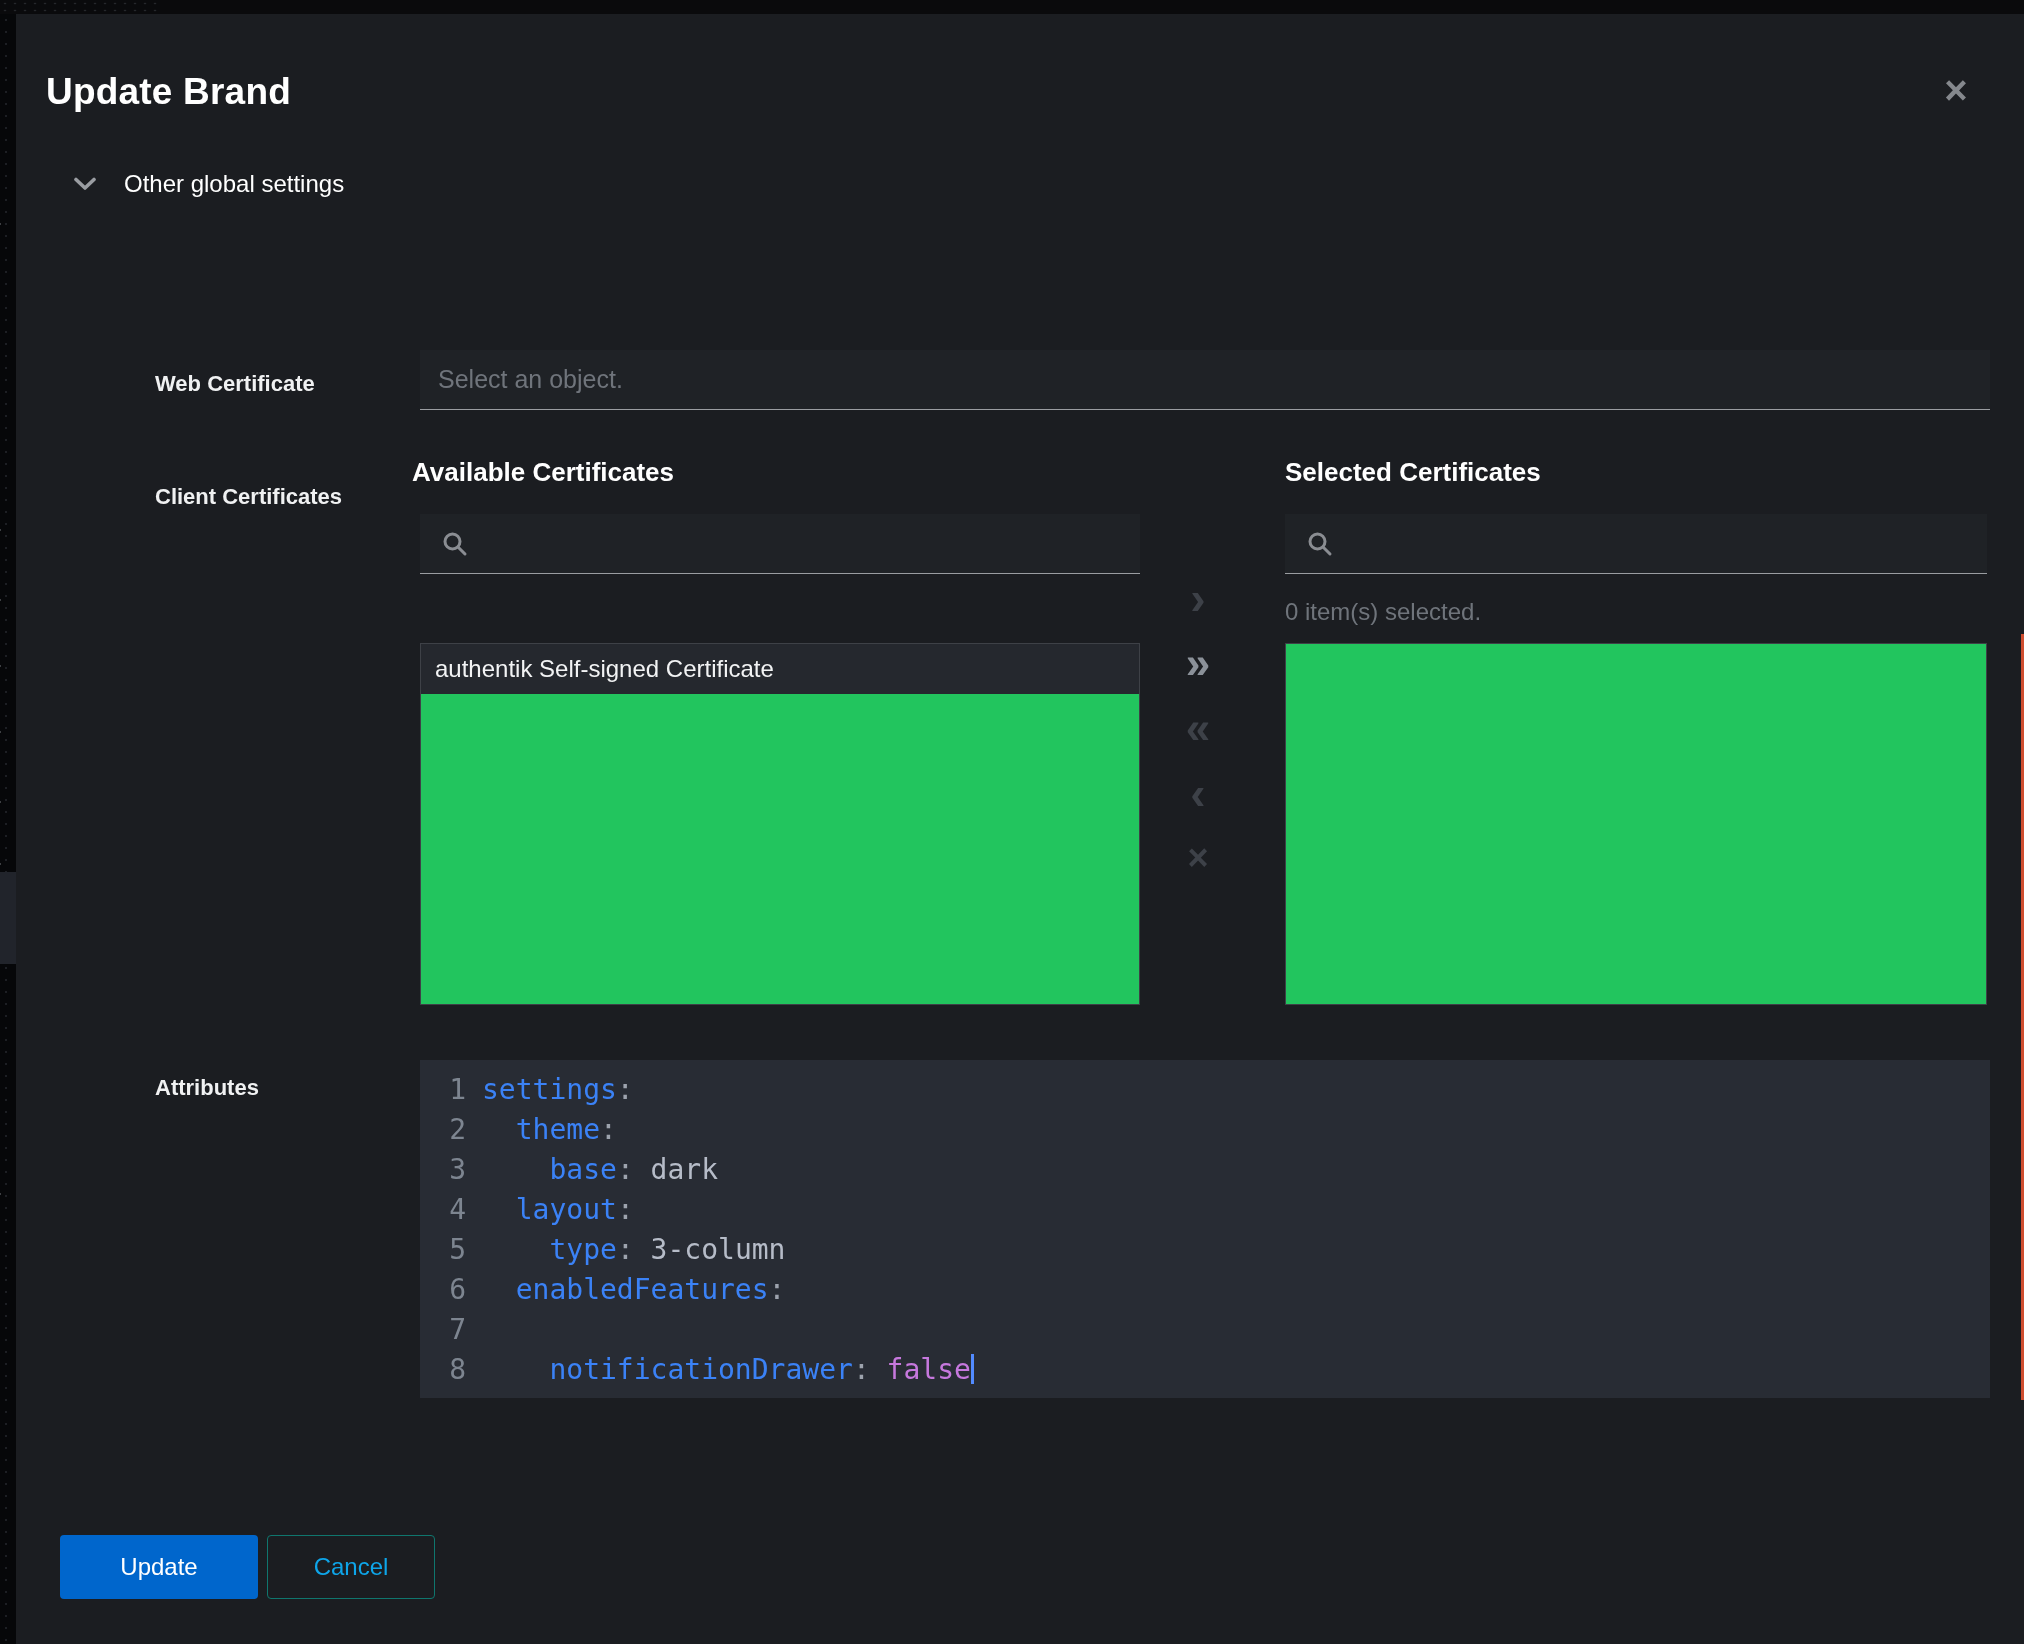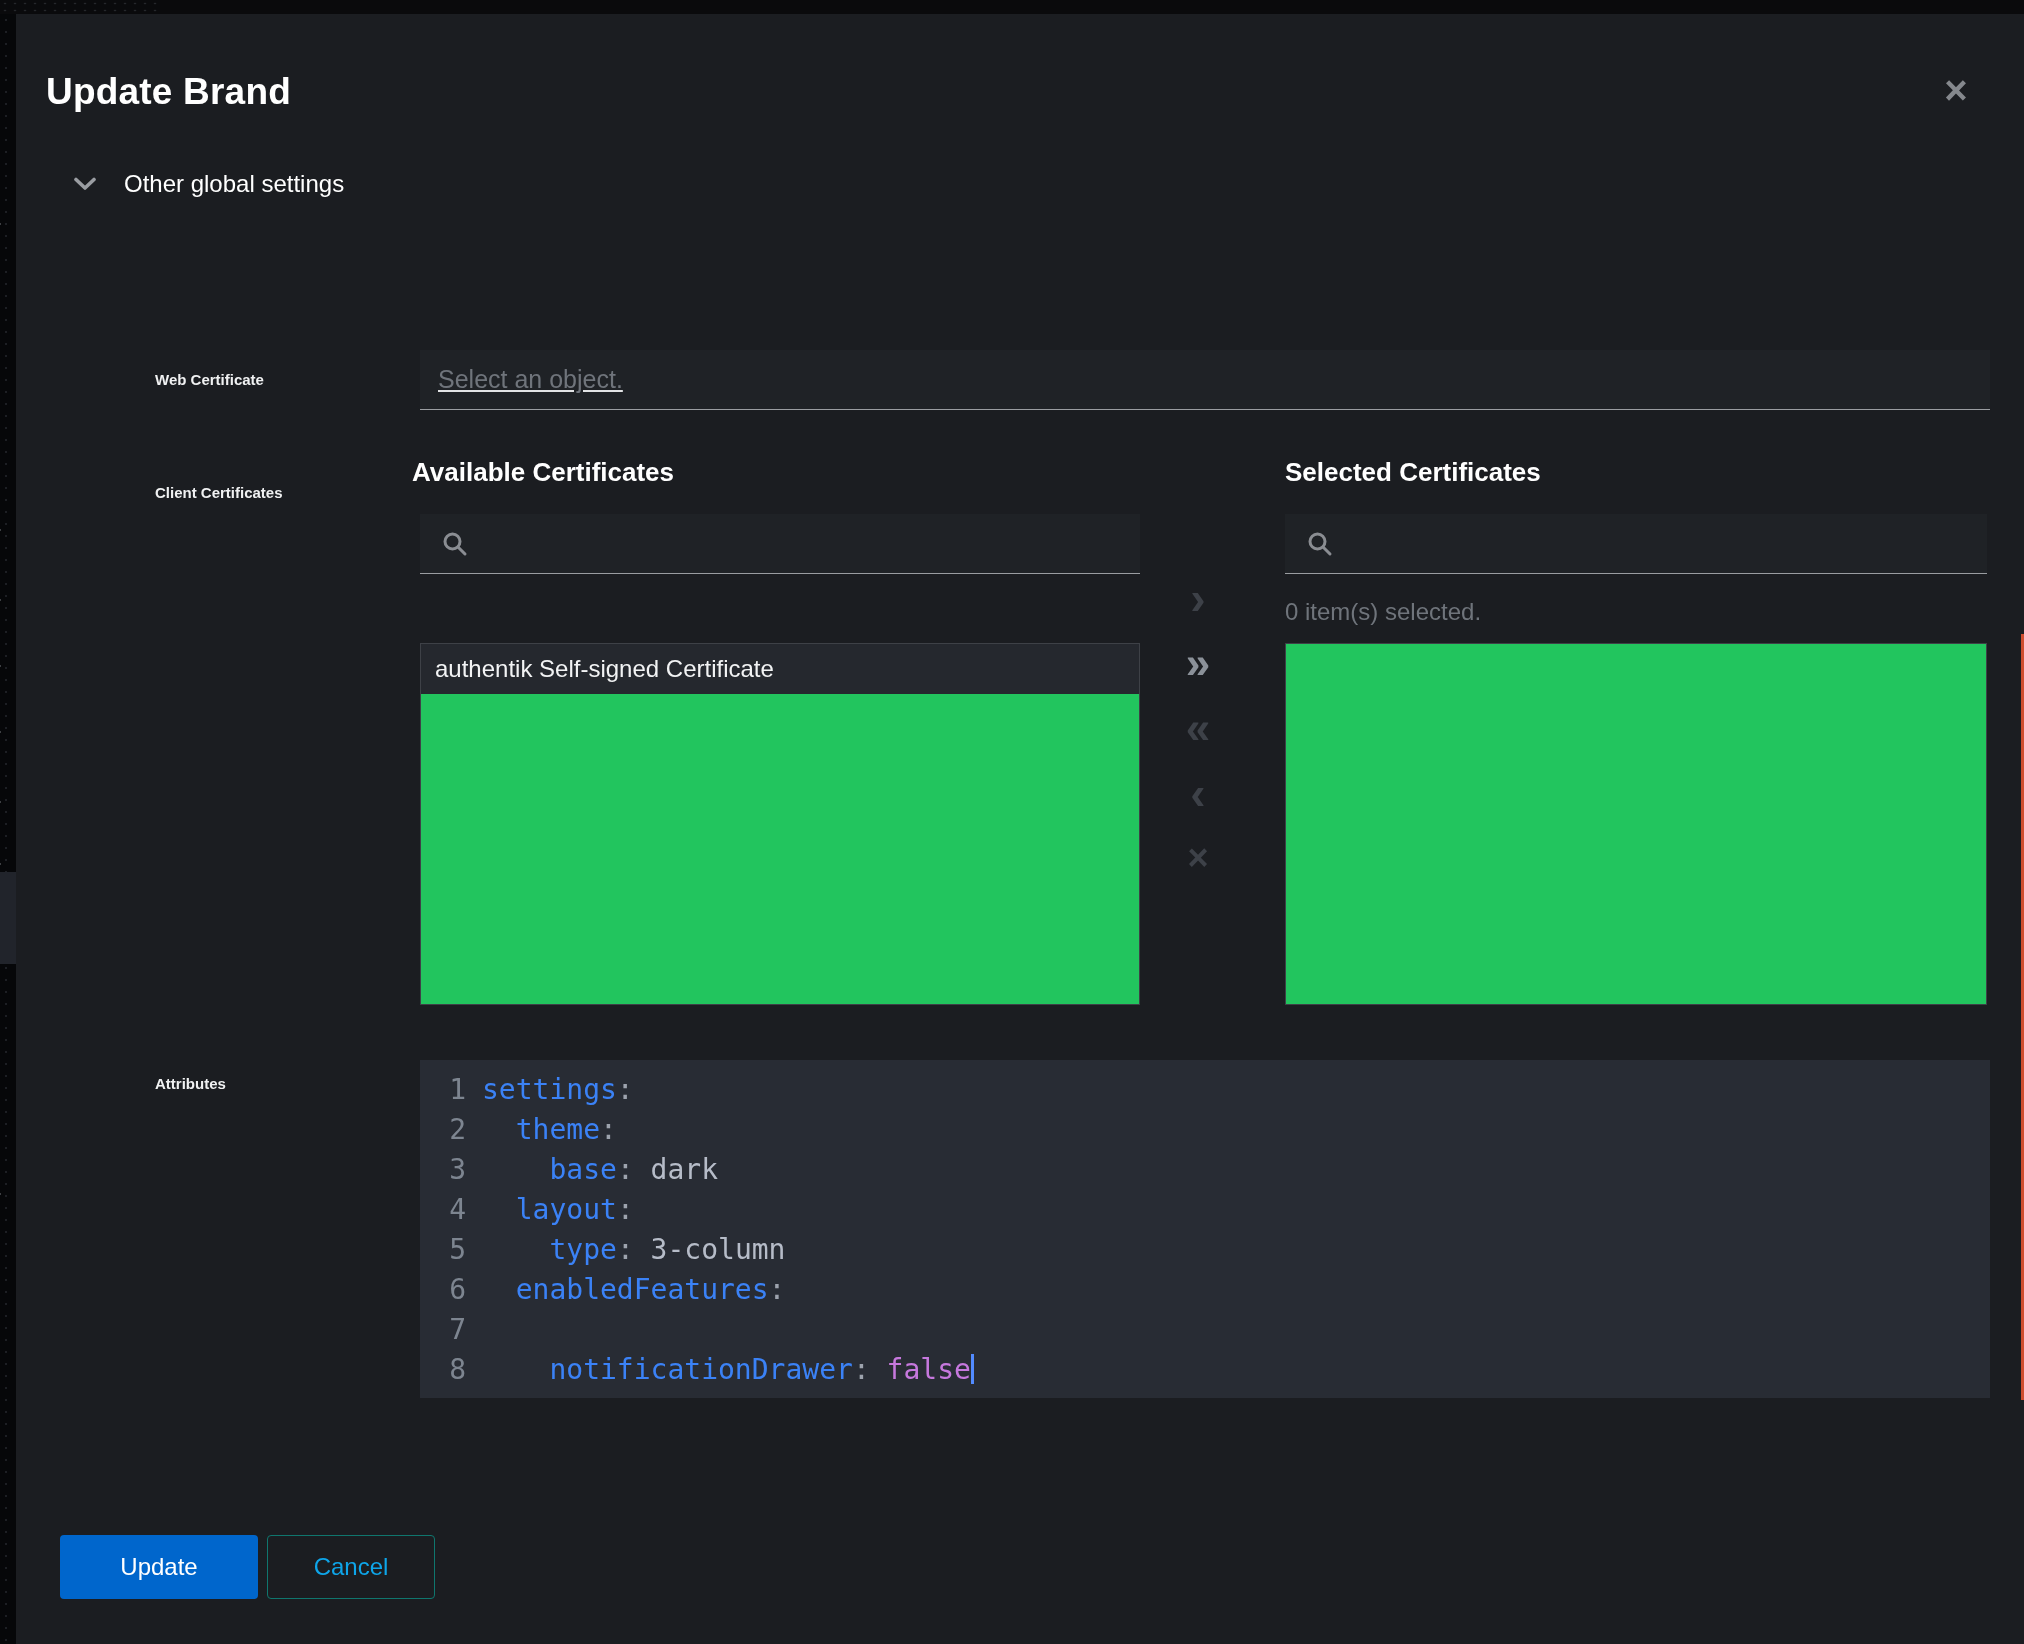--- a/index.html
+++ b/index.html
@@ -26,28 +26,28 @@
         letter-spacing:.2px;color:#fff;}
   .close-btn{position:absolute;right:44px;top:52px;width:48px;height:48px;border:none;
         background:transparent;color:#85888d;font-size:40px;font-weight:600;line-height:44px;
         cursor:pointer;padding:0;}
 
   .section-row{position:absolute;left:58px;top:156px;display:flex;align-items:center;
         gap:28px;cursor:pointer;background:transparent;border:none;color:#fff;padding:0;}
   .section-row svg{stroke:#9a9da2;}
   .section-label{font-size:24px;color:#fff;}
 
-  .form-label{position:absolute;left:139px;font-size:15px;font-weight:700;color:#f0f1f2;}
+  .form-label{position:absolute;left:139px;font-size:22px;font-weight:700;color:#f0f1f2;}
 
   
   .pf-input{background:#1f2226;border:none;border-bottom:1px solid #9a9da1;
         color:#e2e3e5;font-family:"Liberation Sans",sans-serif;outline:none;box-sizing:border-box;}
   .pf-input::placeholder{color:#6f747b;opacity:1;}
   .webcert-input{position:absolute;left:404px;top:336px;width:1570px;height:60px;
-        font-size:25px;padding:0 18px;text-decoration:underline;}
+        font-size:25px;padding:0 18px;}
 
   .dl-heading{position:absolute;font-size:26px;font-weight:700;color:#fff;}
   .search-wrap{position:absolute;height:60px;}
   .search-wrap svg{position:absolute;left:22px;top:17px;}
   .search-input{width:100%;height:100%;font-size:24px;padding:0 16px 0 64px;}
 
   .dl-list{position:absolute;background:#22c55e;border:1px solid #3e4147;box-sizing:border-box;
         overflow:hidden;}
   .dl-item{height:50px;line-height:50px;padding:0 14px;font-size:24px;color:#f2f3f4;
         background:#25282e;cursor:pointer;}

